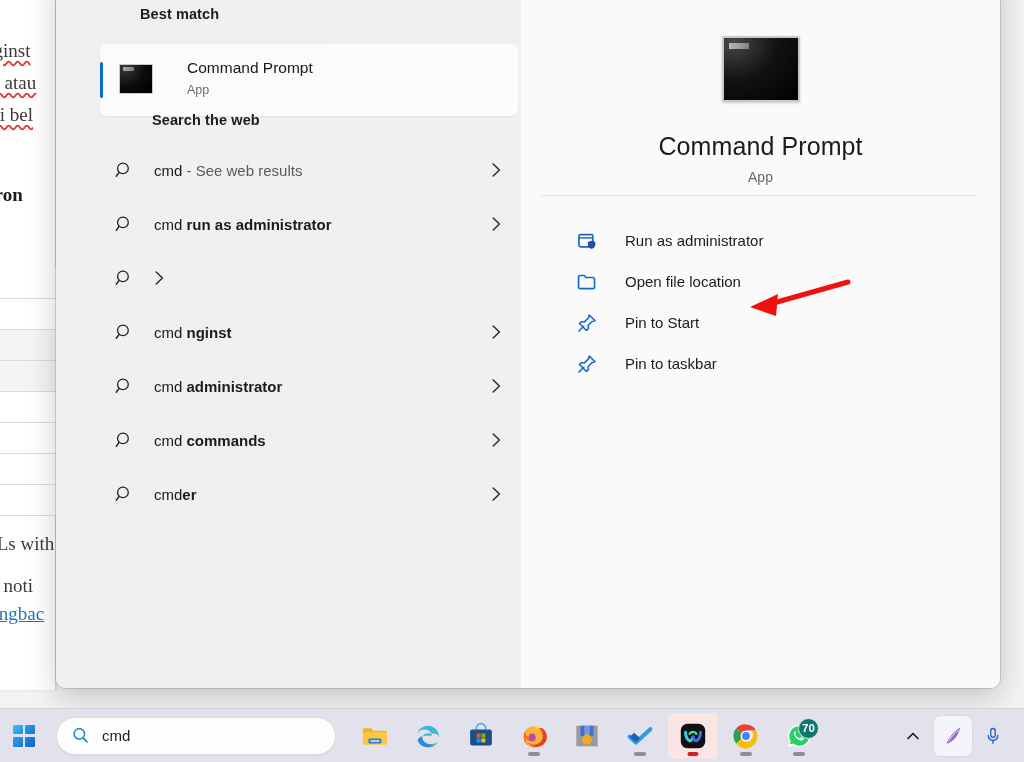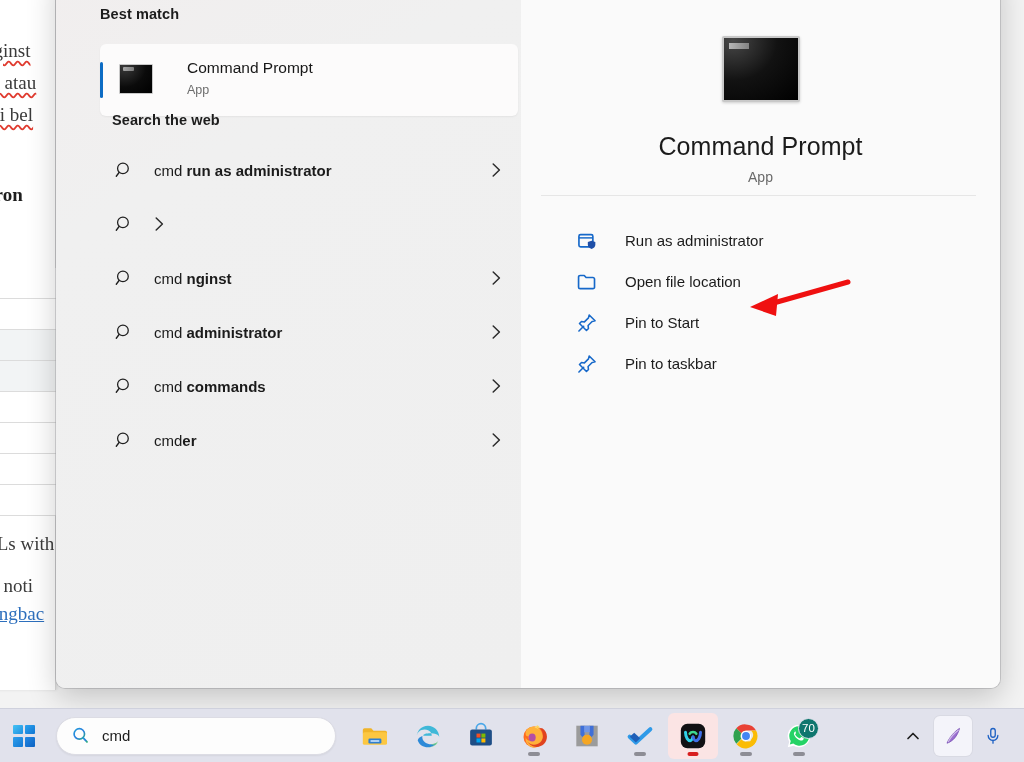--- a/index.html
+++ b/index.html
@@ -62,20 +62,21 @@
     position: relative;
   }
 
   
   .section-head {
     position: absolute;
     font-size: 14.5px;
     font-weight: bold;
     color: #1c1c1c;
     letter-spacing: .1px;
+    margin-left: 40px;
   }
 
   .best-match {
     position: absolute;
     left: 44px; top: 76px;
     width: 418px; height: 72px;
     background: #fcfbfb;
     border-radius: 6px;
     box-shadow: 0 1px 2px rgba(0,0,0,.055);
   }
@@ -236,21 +237,21 @@
 
   .tb-right { margin-left: auto; display: flex; align-items: center; padding-right: 12px; gap: 2px; }
   .tb-sys { width: 38px; height: 40px; display: flex; align-items: center; justify-content: center; border-radius: 6px; }
   .tb-sys.pen-bg { background: #f4f4fa; box-shadow: 0 0 0 1px rgba(0,0,0,.035); }
 
   .badge {
     position: absolute; top: 5px; right: 5px;
     min-width: 21px; height: 21px;
     border-radius: 11px;
     background: #0f766e;
-    color: #fff; font-size: 11.5px; font-weight: normal;
+    color: #fff; font-size: 11.5px; font-weight: bold;
     display: flex; align-items: center; justify-content: center;
     border: 1.5px solid #e1e2ec;
   }
 </style>
 </head>
 <body>
 
 <div id="root">
 
   <div class="bg-doc">
@@ -287,20 +288,30 @@
         <div class="cmd-tile">
           <div class="cmd-tile-inner"></div>
         </div>
         <div class="bm-title">Command Prompt</div>
         <div class="bm-sub">App</div>
       </div>
 
       <div class="section-head" style="left:56px; top:144px;">Search the web</div>
 
       <div class="weblist" id="weblist">
+          <div class="web-item">
+            <svg class="mag" viewBox="0 0 24 24">
+              <circle cx="10.2" cy="9.6" r="6.1" fill="none" stroke="#1f1f1f" stroke-width="1.45"></circle>
+              <line x1="5.8" y1="14.3" x2="2.6" y2="18.6" stroke="#1f1f1f" stroke-width="1.55" stroke-linecap="round"></line>
+            </svg>
+            <span class="web-text"><span class="q">cmd</span><span class="b"></span><span class="suffix"> - See web results</span></span>
+            <svg class="chev" width="11" height="16" viewBox="0 0 11 16">
+              <path d="M2.2 2 L8.4 8 L2.2 14" fill="none" stroke="#2b2b2b" stroke-width="1.5" stroke-linecap="round" stroke-linejoin="round"></path>
+            </svg>
+          </div>
           <div class="web-item">
             <svg class="mag" viewBox="0 0 24 24">
               <circle cx="10.2" cy="9.6" r="6.1" fill="none" stroke="#1f1f1f" stroke-width="1.45"></circle>
               <line x1="5.8" y1="14.3" x2="2.6" y2="18.6" stroke="#1f1f1f" stroke-width="1.55" stroke-linecap="round"></line>
             </svg>
             <span class="web-text"><span class="q">cmd</span><span class="b"> run as administrator</span><span class="suffix"></span></span>
             <svg class="chev" width="11" height="16" viewBox="0 0 11 16">
               <path d="M2.2 2 L8.4 8 L2.2 14" fill="none" stroke="#2b2b2b" stroke-width="1.5" stroke-linecap="round" stroke-linejoin="round"></path>
             </svg>
           </div>

